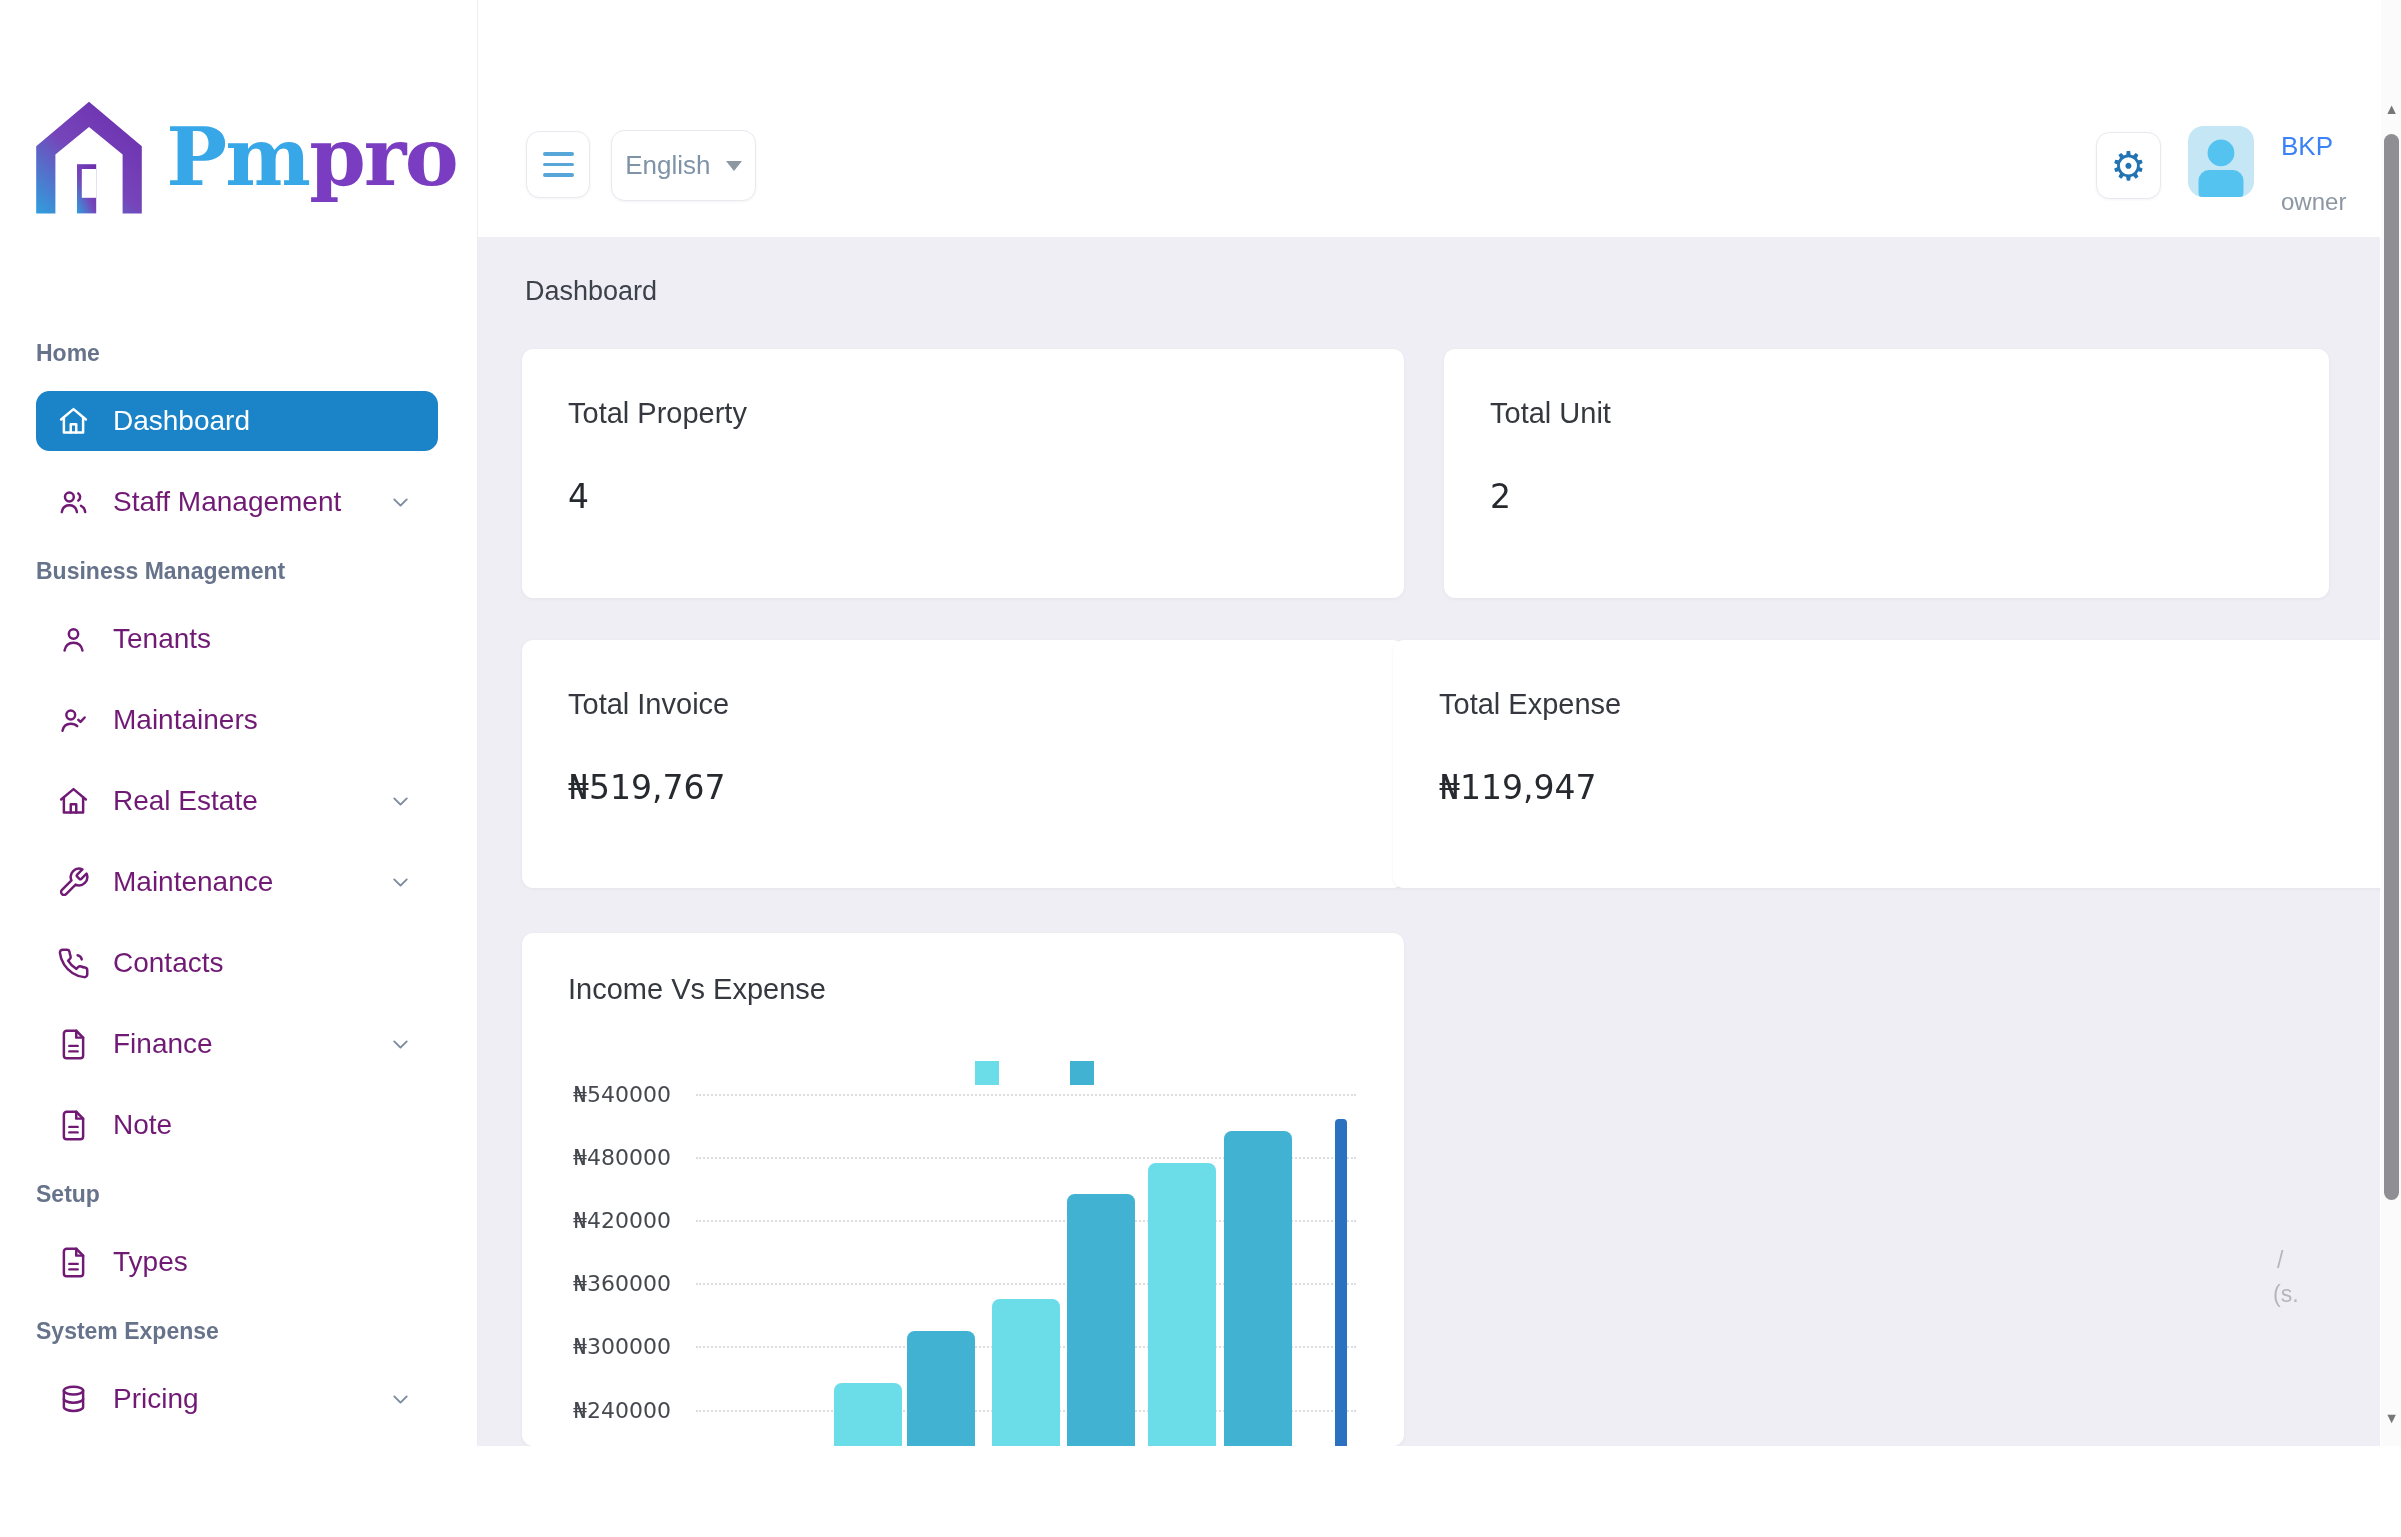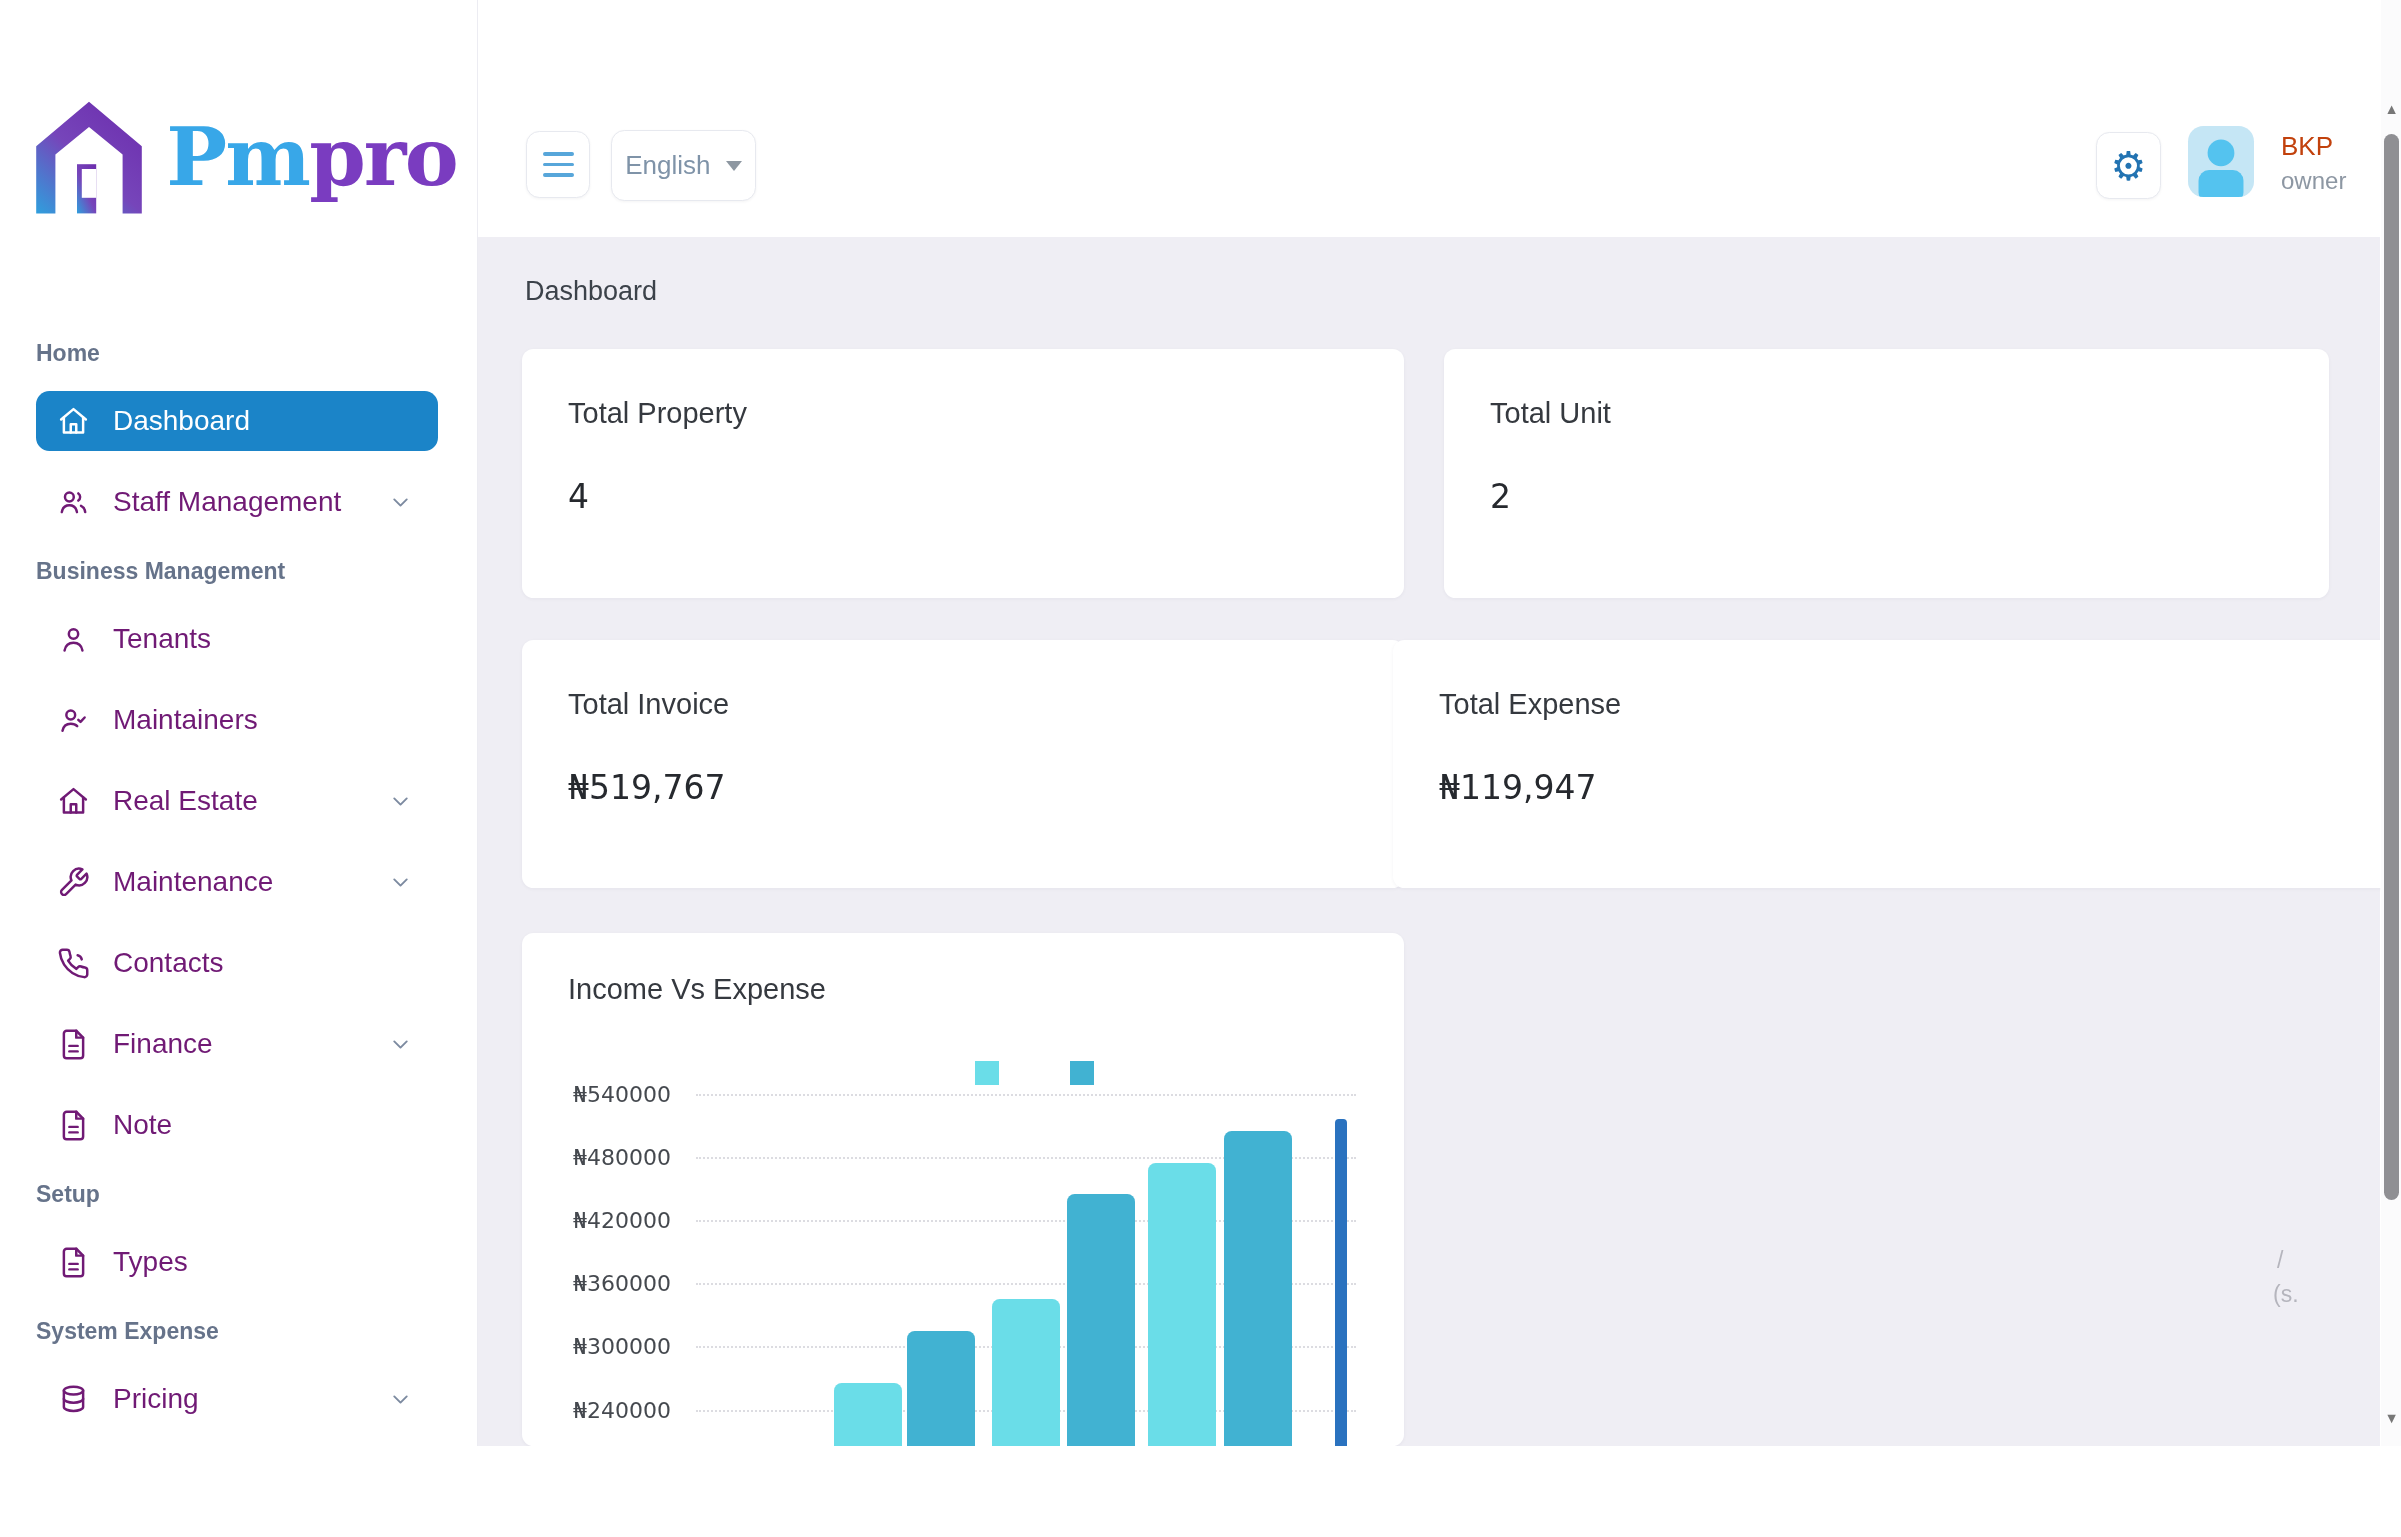--- a/index.html
+++ b/index.html
@@ -30,22 +30,22 @@
   .hamburger{left:49px;top:131px;width:62px;height:65px;flex-direction:column;gap:6.7px;}
   .hamburger span{display:block;width:31px;height:3.8px;border-radius:1.9px;background:#57a6da;}
   .lang-btn{left:134px;top:130px;width:143px;height:69px;}
   .lang-btn .val{font-size:26px;color:#7f93a8;}
   .caret{width:0;height:0;border-left:8.6px solid transparent;border-right:8.6px solid transparent;
          border-top:10.6px solid #8d97a1;margin-left:15.4px;}
   .gear-btn{left:1619px;top:132px;width:63px;height:65px;font-size:40px;color:#2273b2;}
   .avatar{position:absolute;left:1711px;top:126px;width:66px;height:71px;border-radius:15.4px;background:#c5e6f5;
           overflow:hidden;cursor:pointer;}
   .user-meta{position:absolute;left:1804px;top:131px;}
-  .user-name{font-size:26px;color:#c2410c;}
-  .user-role{font-size:24px;color:#8d97a3;margin-top:5px;}
+  .user-name{font-size:26px;color:#3b82f6;}
+  .user-role{font-size:24px;color:#8d97a3;margin-top:26px;}
   
   .main{position:absolute;left:477px;top:237px;width:1903px;height:1209px;background:#efeef4;}
   .page-title{position:absolute;left:48px;top:39px;font-size:27px;color:#3c424a;}
   .card{position:absolute;background:#fff;border-radius:11.5px;box-shadow:0 1px 3.8px rgba(40,40,70,.05);}
   .stat-title{position:absolute;left:46px;top:48px;font-size:29px;color:#35393f;}
   .stat-value{position:absolute;left:46px;top:128px;font-size:33px;color:#26292e;
               font-family:"DejaVu Sans","Liberation Sans",sans-serif;}
   .chart-card{left:45px;top:696px;width:882px;height:513px;overflow:hidden;}
   .chart-title{position:absolute;left:46px;top:40px;font-size:29px;color:#35393f;}
   .legend-sq{position:absolute;top:128px;width:24px;height:24px;}

